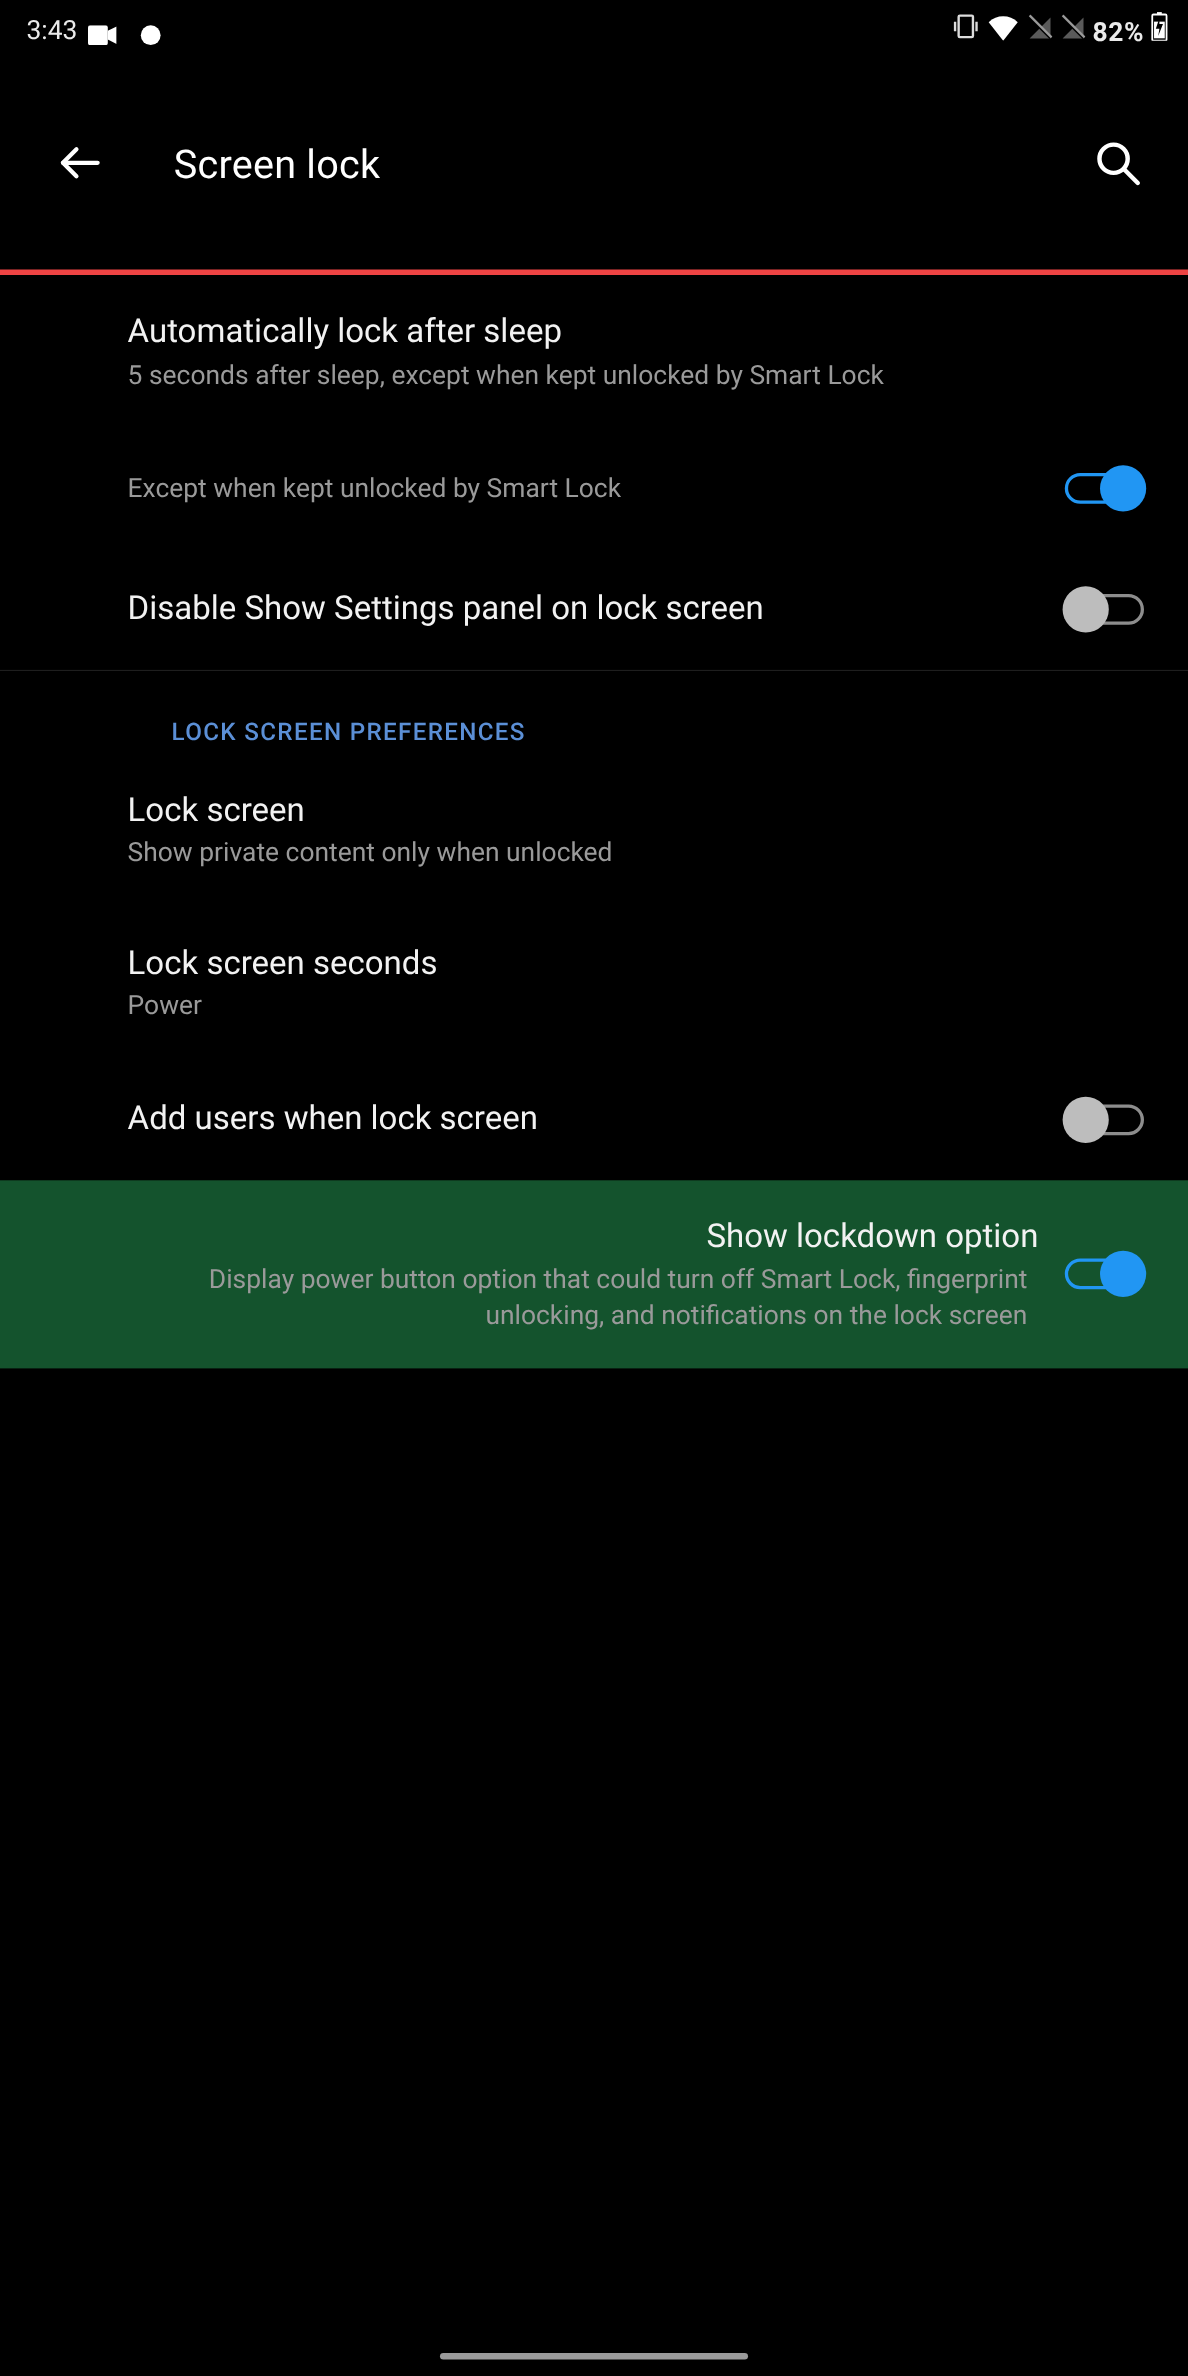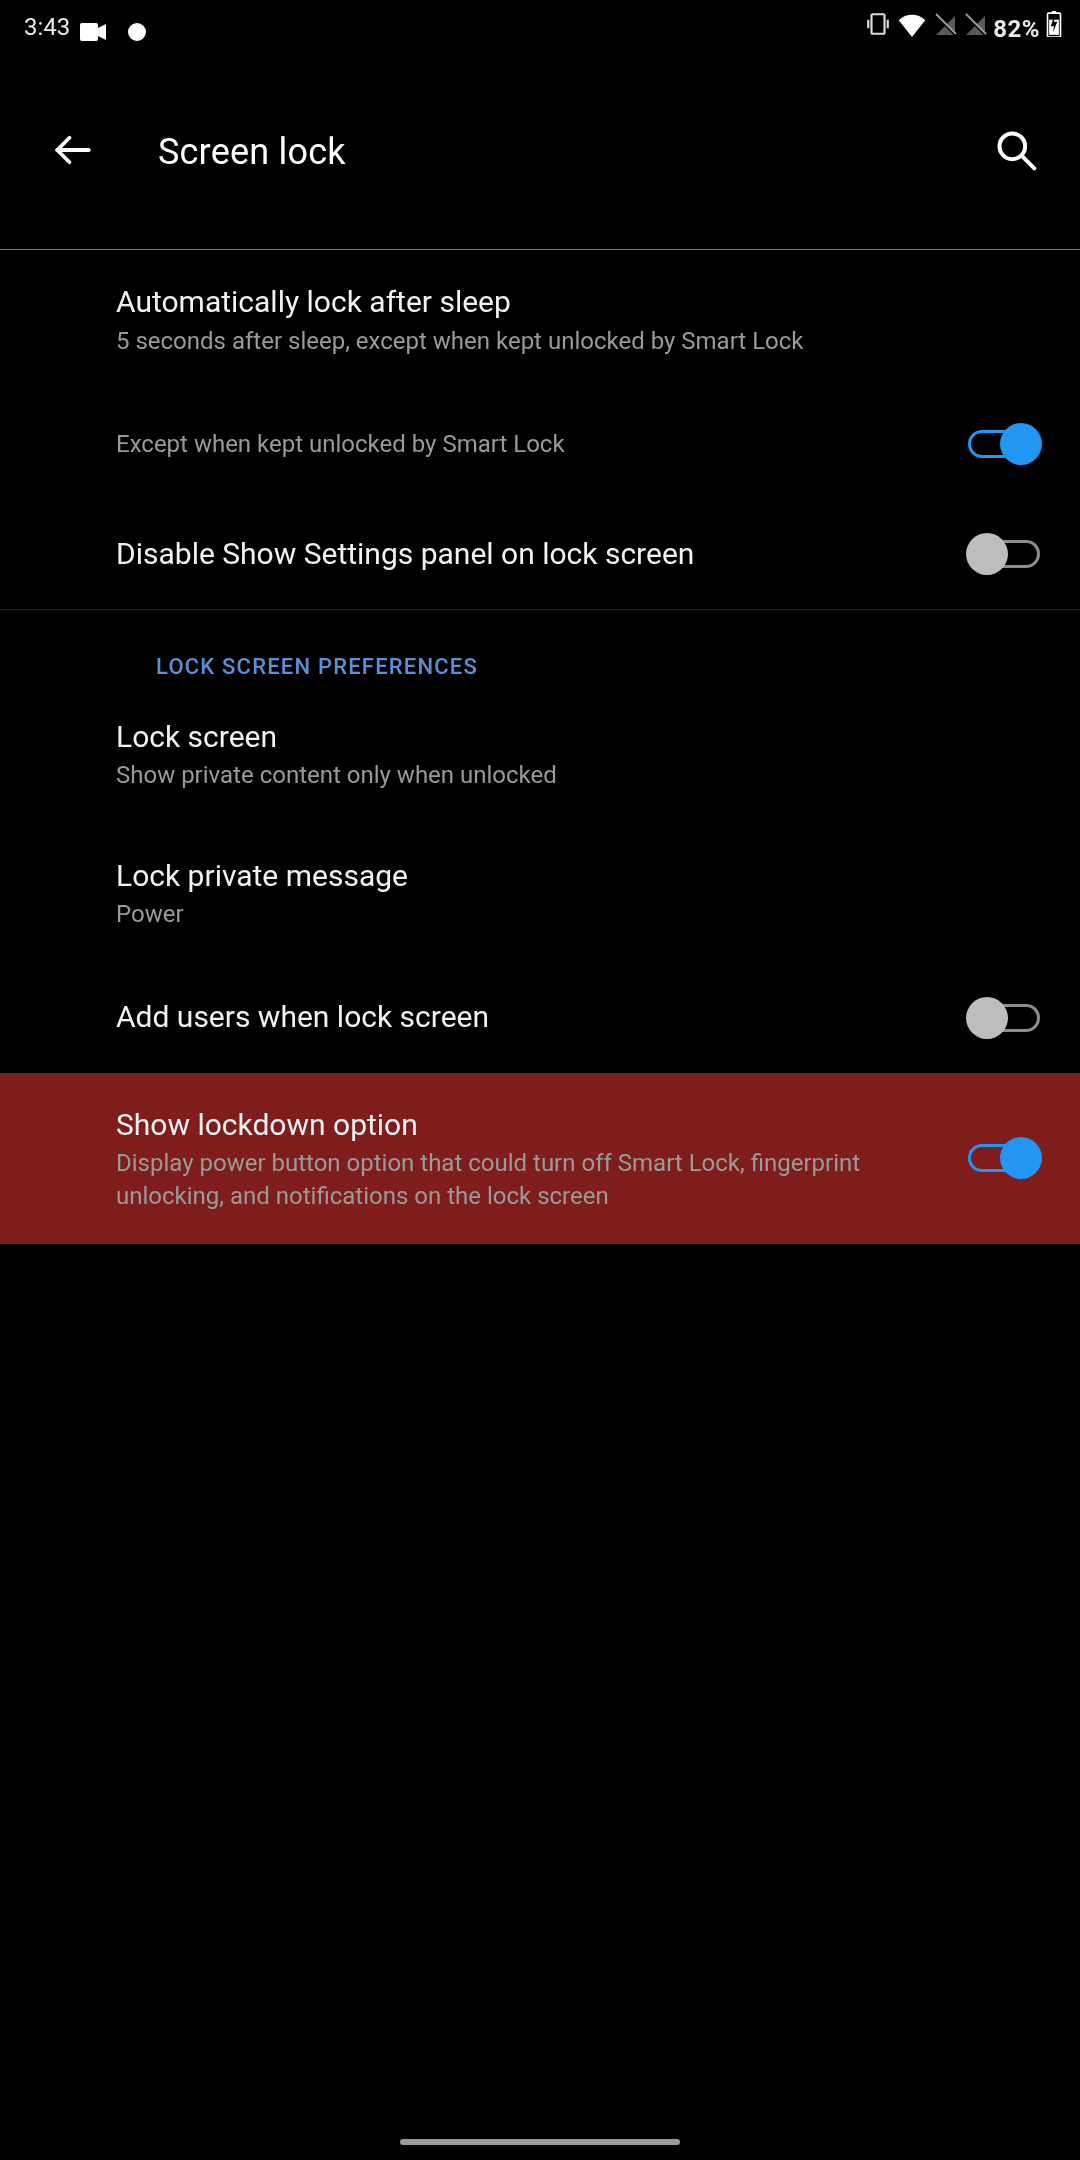--- a/index.html
+++ b/index.html
@@ -37,21 +37,21 @@
     }
     .battery-text { font-size: 24px; letter-spacing: 0.5px; }
 
     
     .app-bar {
       height: 196px;
       display: flex;
       align-items: center;
       padding: 0 26px 0 36px;
       gap: 48px;
-      border-bottom: 1px solid #ef4444;
+      border-bottom: 5px solid #ef4444;
     }
     .app-bar-title {
       flex: 1;
       font-size: 36px;
       font-weight: 400;
       letter-spacing: 0.2px;
     }
     .icon-btn {
       background: transparent;
       border: none;
@@ -64,21 +64,21 @@
 
     
     .pref-list { display: flex; flex-direction: column; }
     .pref-item {
       display: flex;
       align-items: center;
       padding: 32px 40px 32px 116px;
       gap: 24px;
       min-height: 110px;
     }
-    .pref-item.highlighted { background: #7f1d1d; }
+    .pref-item.highlighted { background: #14532d; text-align: right; }
     .pref-text { flex: 1; display: flex; flex-direction: column; gap: 2px; }
     .pref-title {
       font-size: 30px;
       font-weight: 400;
       color: #f2f2f2;
       line-height: 1.35;
     }
     .pref-summary {
       font-size: 24px;
       color: #9a9a9a;
@@ -226,21 +226,21 @@
 
   <div class="pref-item">
     <div class="pref-text">
       <div class="pref-title">Lock screen</div>
       <div class="pref-summary">Show private content only when unlocked</div>
     </div>
   </div>
 
   <div class="pref-item">
     <div class="pref-text">
-      <div class="pref-title">Lock private message</div>
+      <div class="pref-title">Lock screen seconds</div>
       <div class="pref-summary">Power</div>
     </div>
   </div>
 
   <div class="pref-item">
     <div class="pref-text">
       <div class="pref-title">Add users when lock screen</div>
     </div>
     <div class="switch off">
       <div class="switch-track"></div>

